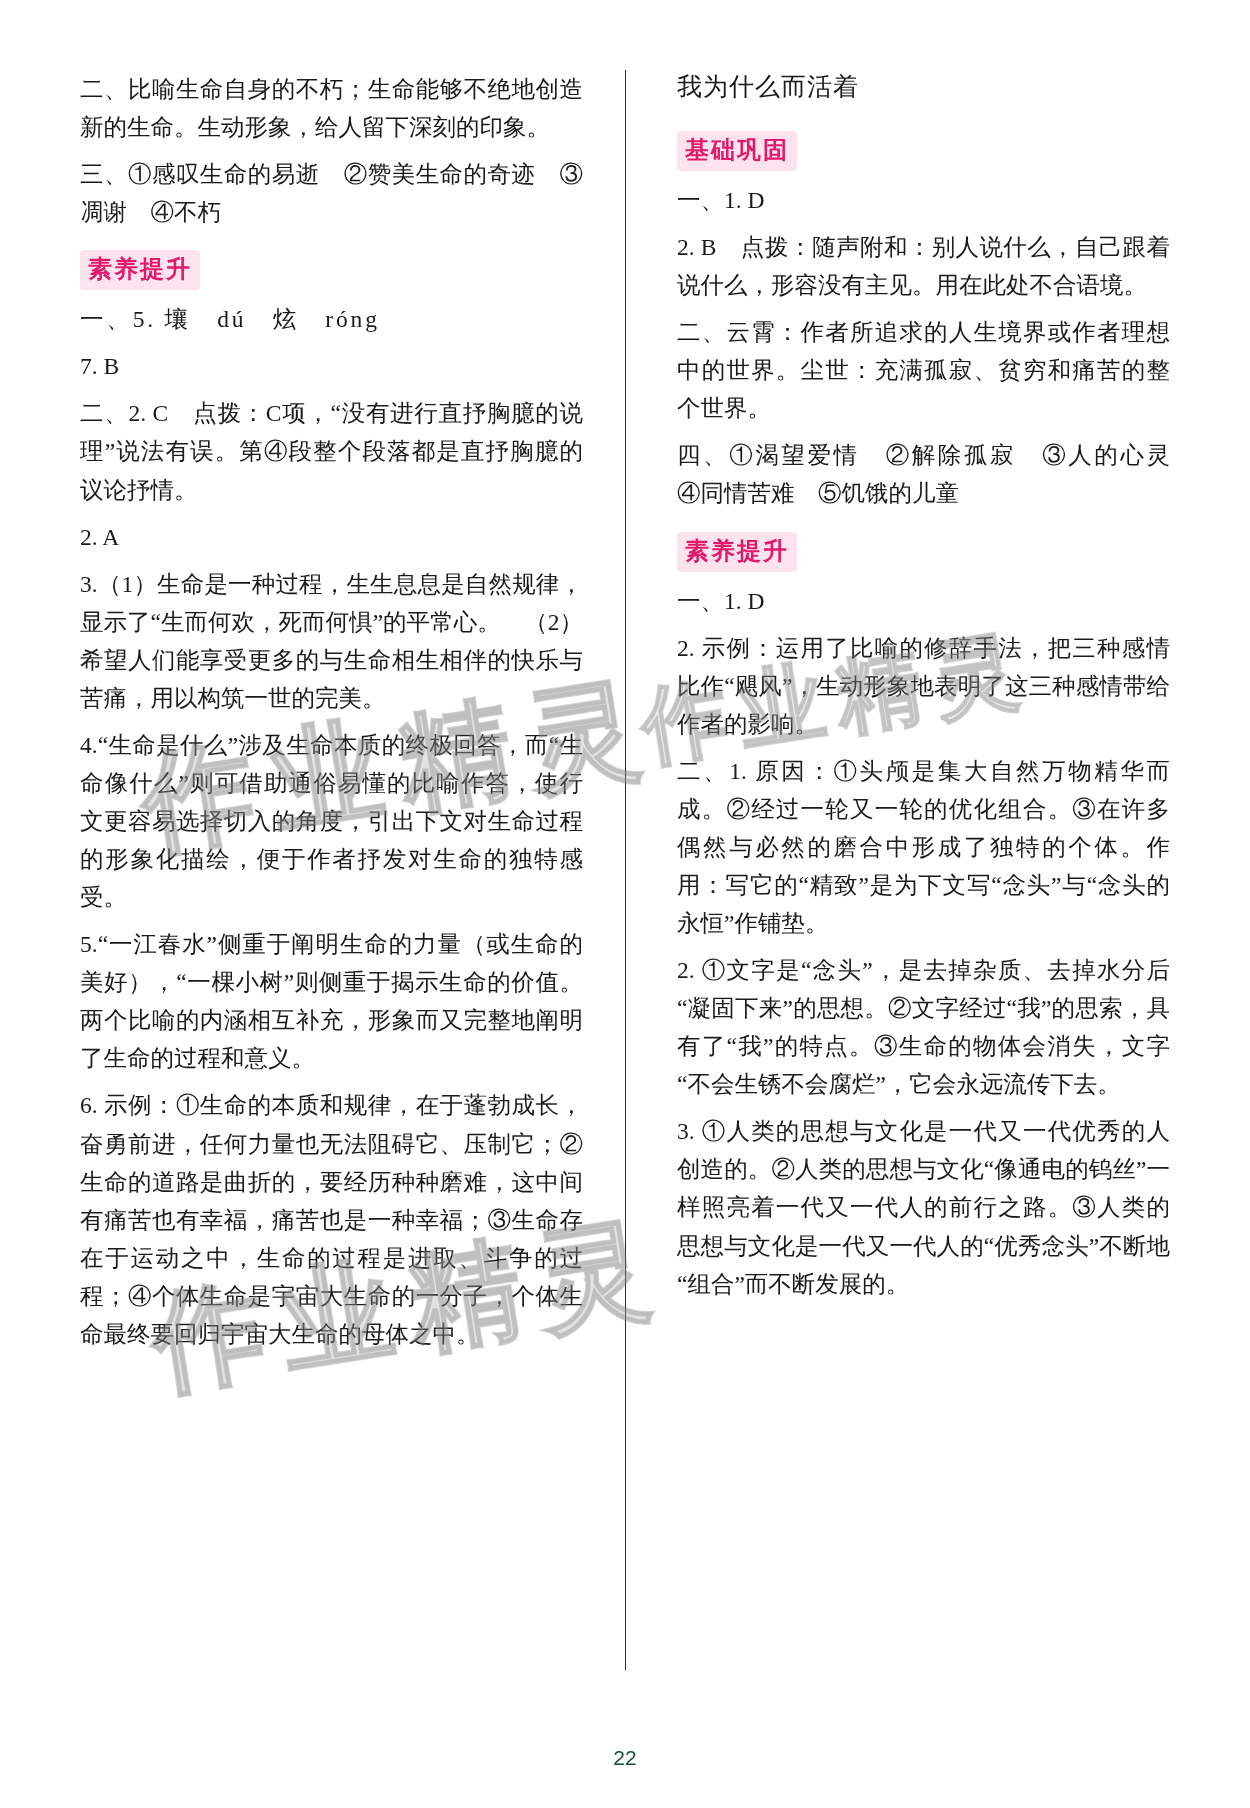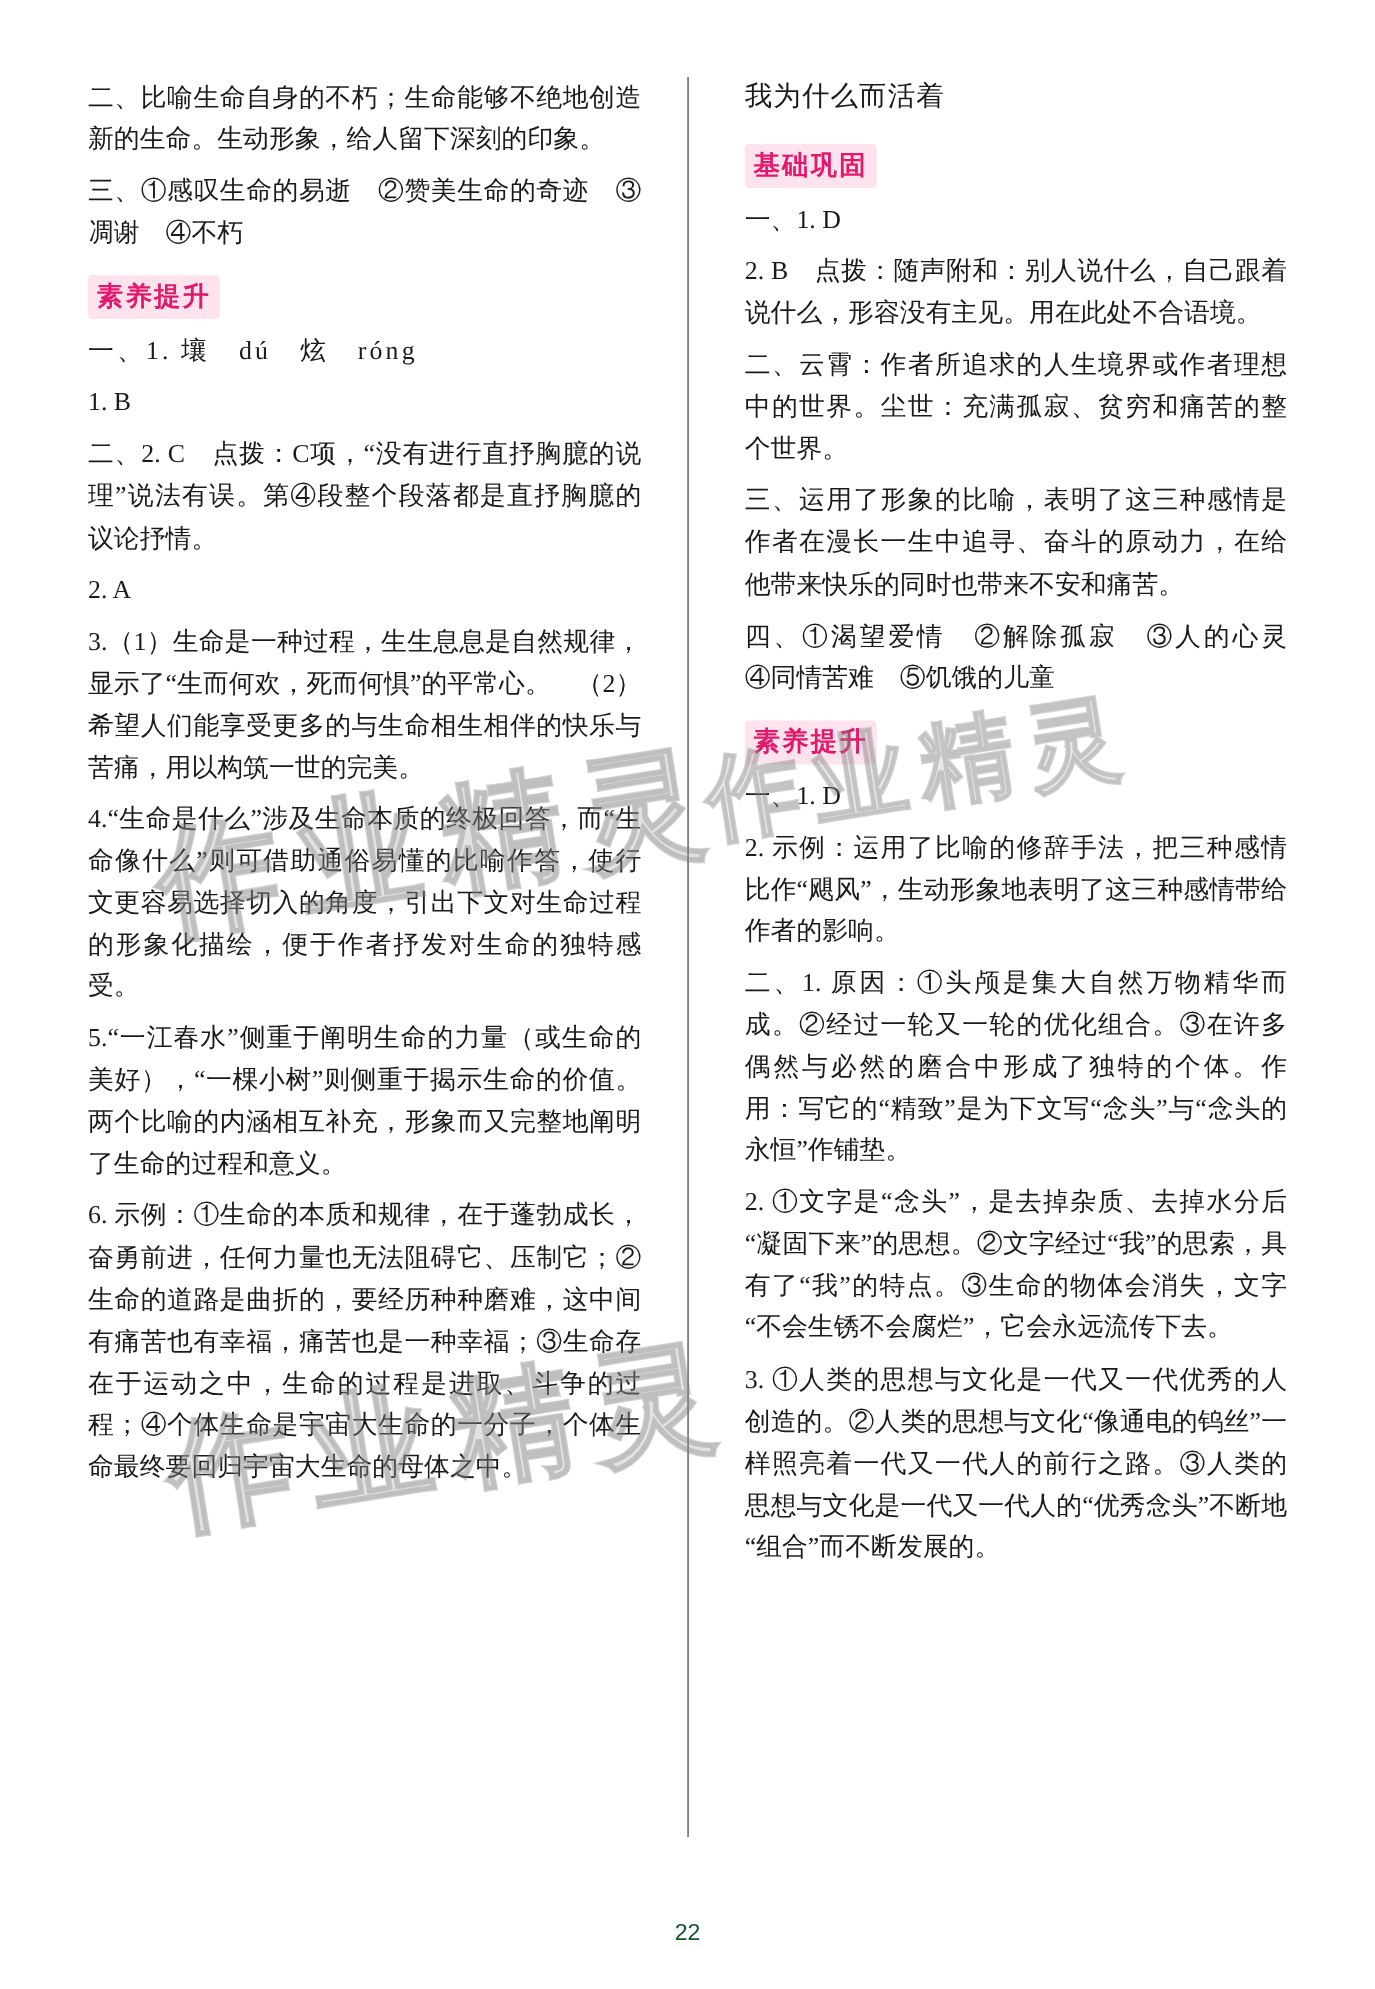--- a/index.html
+++ b/index.html
@@ -98,41 +98,40 @@
   <div class="columns">
     <div class="divider"></div>
 
     <div class="col col-left">
 
       <p class="item">二、比喻生命自身的不朽；生命能够不绝地创造新的生命。生动形象，给人留下深刻的印象。</p>
       <p class="item">三、①感叹生命的易逝　②赞美生命的奇迹　③凋谢　④不朽</p>
 
       <div class="section-tag">素养提升</div>
 
-      <p class="item spaced">一、1. 壤　dú　炫　róng</p>
-      <p class="item">1. B</p>
+      <p class="item spaced">一、5. 壤　dú　炫　róng</p>
+      <p class="item">7. B</p>
       <p class="item">二、2. C　点拨：C项，“没有进行直抒胸臆的说理”说法有误。第④段整个段落都是直抒胸臆的议论抒情。</p>
       <p class="item">2. A</p>
       <p class="item">3.（1）生命是一种过程，生生息息是自然规律，显示了“生而何欢，死而何惧”的平常心。　（2）希望人们能享受更多的与生命相生相伴的快乐与苦痛，用以构筑一世的完美。</p>
       <p class="item">4.“生命是什么”涉及生命本质的终极回答，而“生命像什么”则可借助通俗易懂的比喻作答，使行文更容易选择切入的角度，引出下文对生命过程的形象化描绘，便于作者抒发对生命的独特感受。</p>
       <p class="item">5.“一江春水”侧重于阐明生命的力量（或生命的美好），“一棵小树”则侧重于揭示生命的价值。两个比喻的内涵相互补充，形象而又完整地阐明了生命的过程和意义。</p>
       <p class="item">6. 示例：①生命的本质和规律，在于蓬勃成长，奋勇前进，任何力量也无法阻碍它、压制它；②生命的道路是曲折的，要经历种种磨难，这中间有痛苦也有幸福，痛苦也是一种幸福；③生命存在于运动之中，生命的过程是进取、斗争的过程；④个体生命是宇宙大生命的一分子，个体生命最终要回归宇宙大生命的母体之中。</p>
 
     </div>
 
     <div class="col col-right">
 
       <h1 class="doc-title">我为什么而活着</h1>
 
       <div class="section-tag">基础巩固</div>
 
       <p class="item">一、1. D</p>
       <p class="item">2. B　点拨：随声附和：别人说什么，自己跟着说什么，形容没有主见。用在此处不合语境。</p>
       <p class="item">二、云霄：作者所追求的人生境界或作者理想中的世界。尘世：充满孤寂、贫穷和痛苦的整个世界。</p>
-      <p class="item">三、运用了形象的比喻，表明了这三种感情是作者在漫长一生中追寻、奋斗的原动力，在给他带来快乐的同时也带来不安和痛苦。</p>
       <p class="item">四、①渴望爱情　②解除孤寂　③人的心灵　④同情苦难　⑤饥饿的儿童</p>
 
       <div class="section-tag">素养提升</div>
 
       <p class="item">一、1. D</p>
       <p class="item">2. 示例：运用了比喻的修辞手法，把三种感情比作“飓风”，生动形象地表明了这三种感情带给作者的影响。</p>
       <p class="item">二、1. 原因：①头颅是集大自然万物精华而成。②经过一轮又一轮的优化组合。③在许多偶然与必然的磨合中形成了独特的个体。作用：写它的“精致”是为下文写“念头”与“念头的永恒”作铺垫。</p>
       <p class="item">2. ①文字是“念头”，是去掉杂质、去掉水分后“凝固下来”的思想。②文字经过“我”的思索，具有了“我”的特点。③生命的物体会消失，文字“不会生锈不会腐烂”，它会永远流传下去。</p>
       <p class="item">3. ①人类的思想与文化是一代又一代优秀的人创造的。②人类的思想与文化“像通电的钨丝”一样照亮着一代又一代人的前行之路。③人类的思想与文化是一代又一代人的“优秀念头”不断地“组合”而不断发展的。</p>
 

